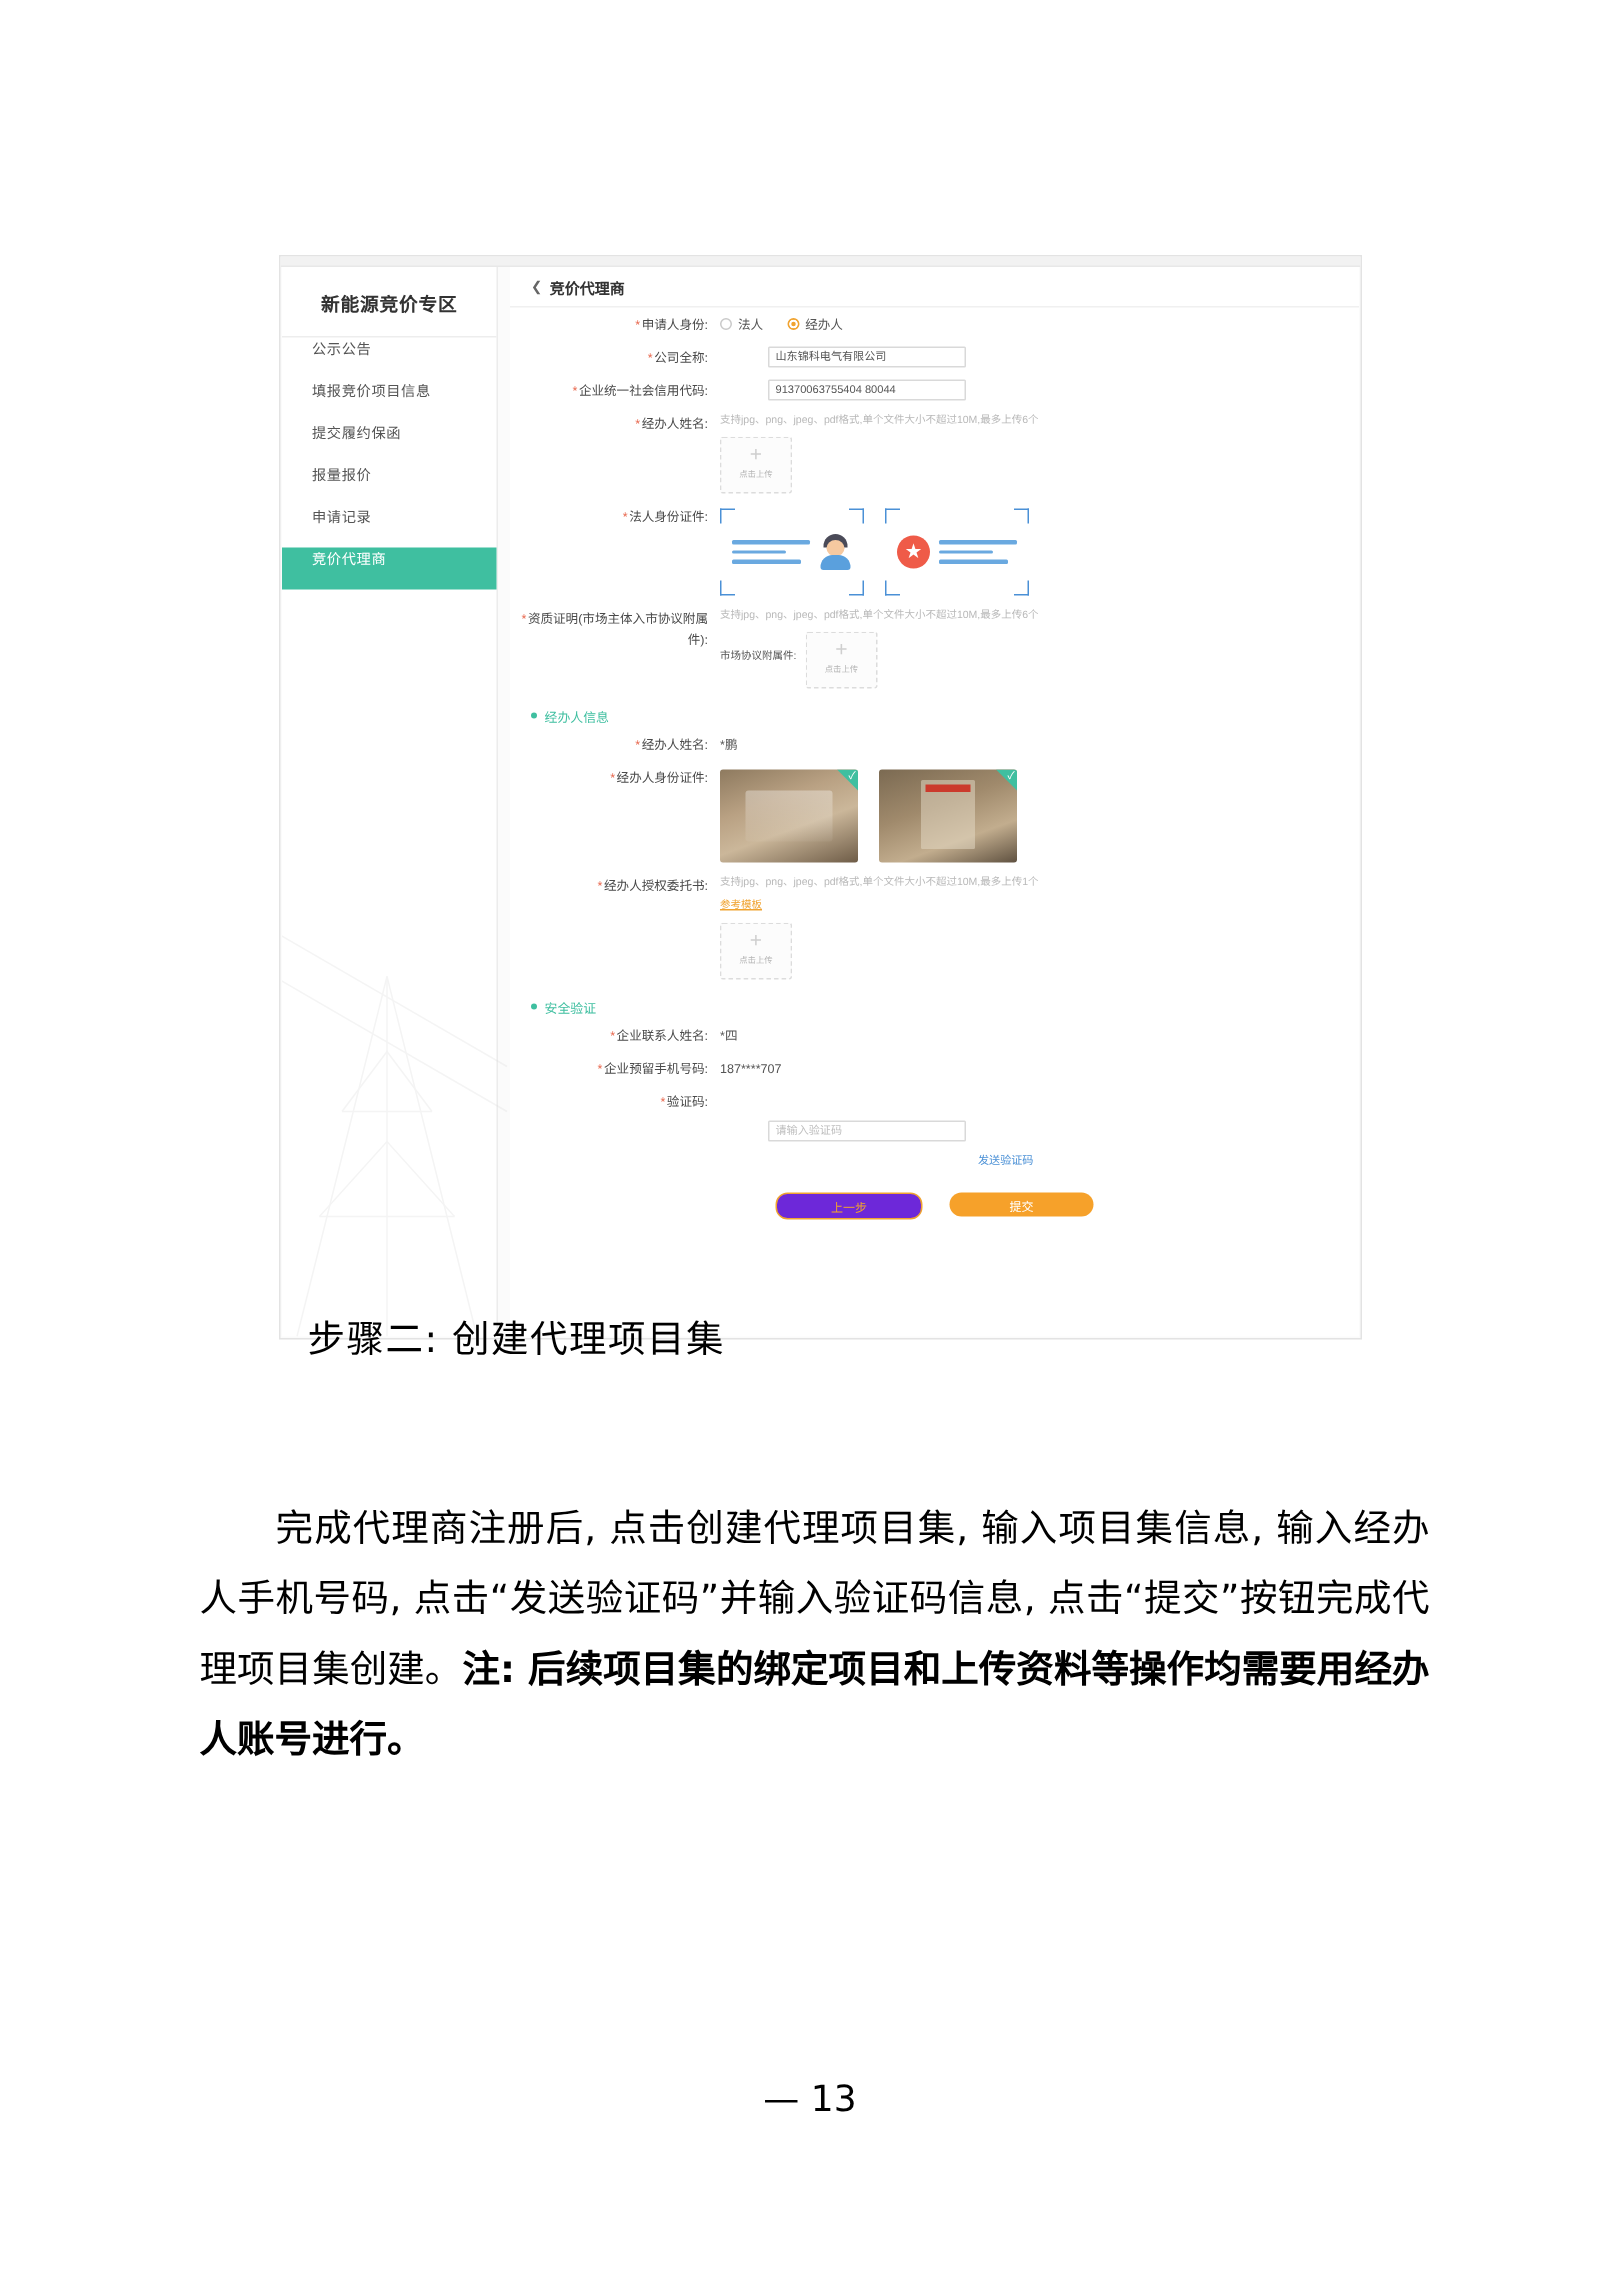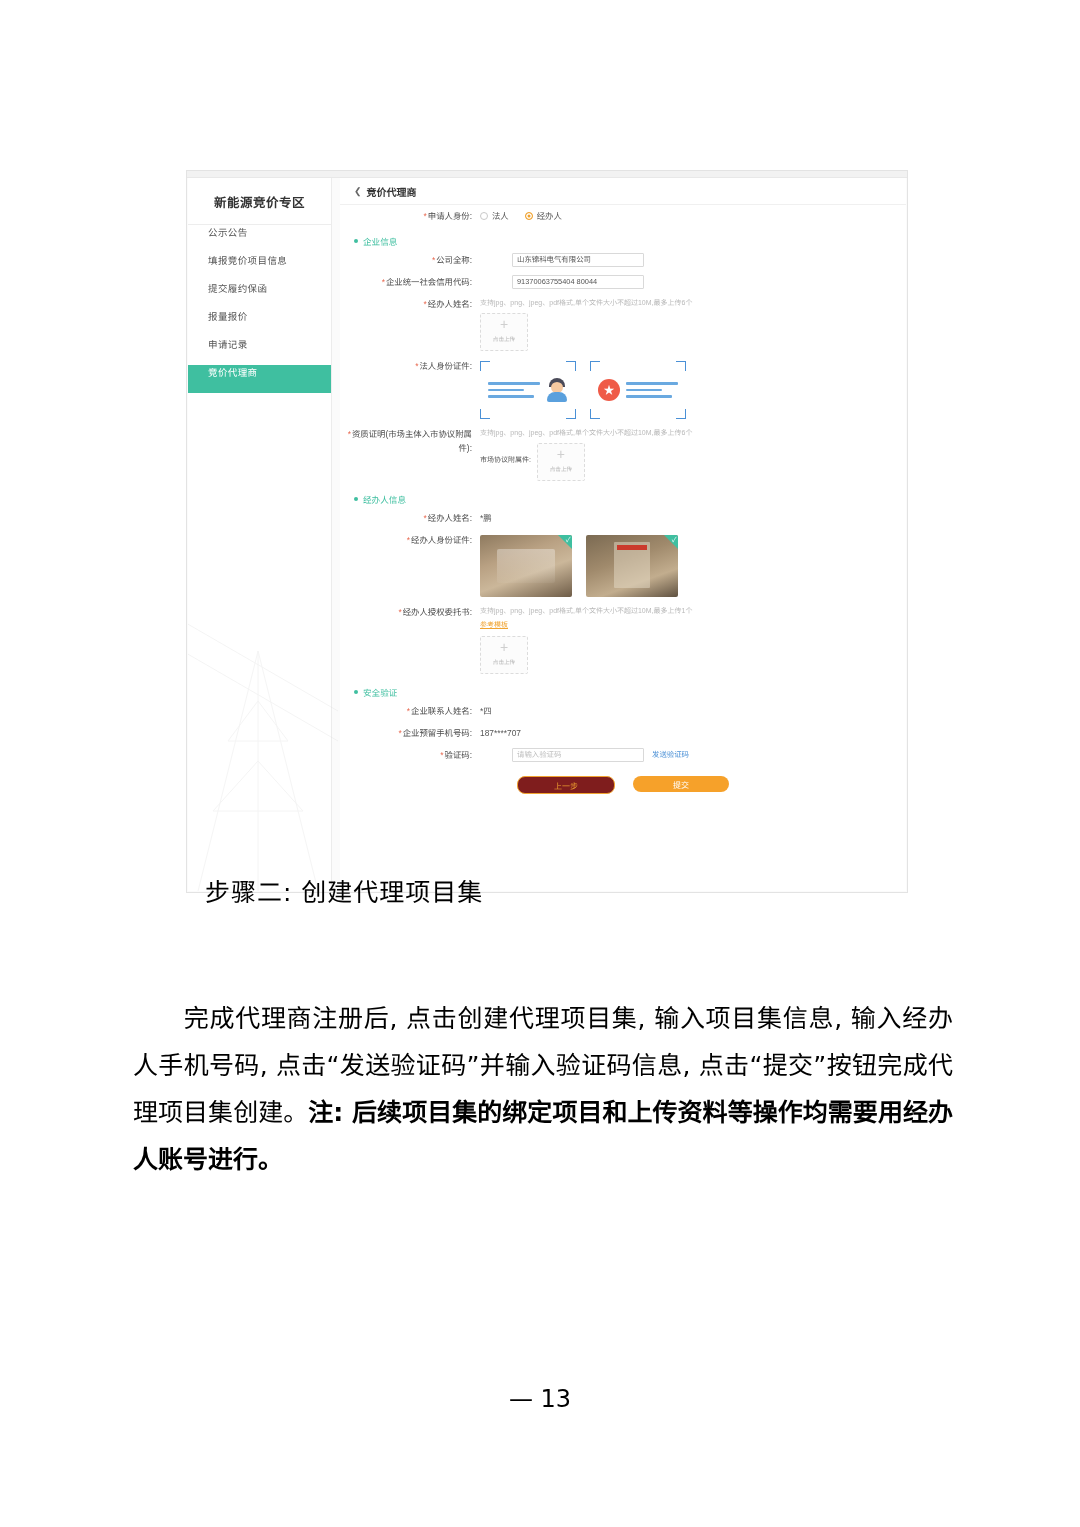--- a/index.html
+++ b/index.html
@@ -328,31 +328,32 @@
     width: 96px; height: 16px;
     border-radius: 8px;
     display: flex;
     align-items: center;
     justify-content: center;
     font-size: 8px;
   }
   .btn.ghost {
     border: 1px solid #f0a330;
     color: #f0a330;
-    background: #7f1d1d;
+    background: #6d28d9;
   }
   .btn.primary {
     background: #f6a12a;
     color: #fff;
   }
 
   .sendcode {
     font-size: 7.4px;
     color: #4a90d6;
     margin-left: 8px;
+    margin-top: 40px;
   }
 
   
   .step-title {
     position: absolute;
     left: 205px;
     top: 872px;
     font-size: 25px;
     color: #000;
     letter-spacing: 1px;
@@ -443,24 +444,20 @@
               <span>法人</span>
             </div>
             <div class="radio checked">
               <span class="bullet"></span>
               <span>经办人</span>
             </div>
           </div>
         </div>
       </div>
 
-      <div class="section-title">
-        <span class="dot"></span>
-        <span>企业信息</span>
-      </div>
 
       <div class="row">
         <div class="lbl">
           <span class="star">*</span><span>公司全称:</span>
         </div>
         <div class="ctl">
           <div class="input">山东锦科电气有限公司</div>
         </div>
       </div>
 

